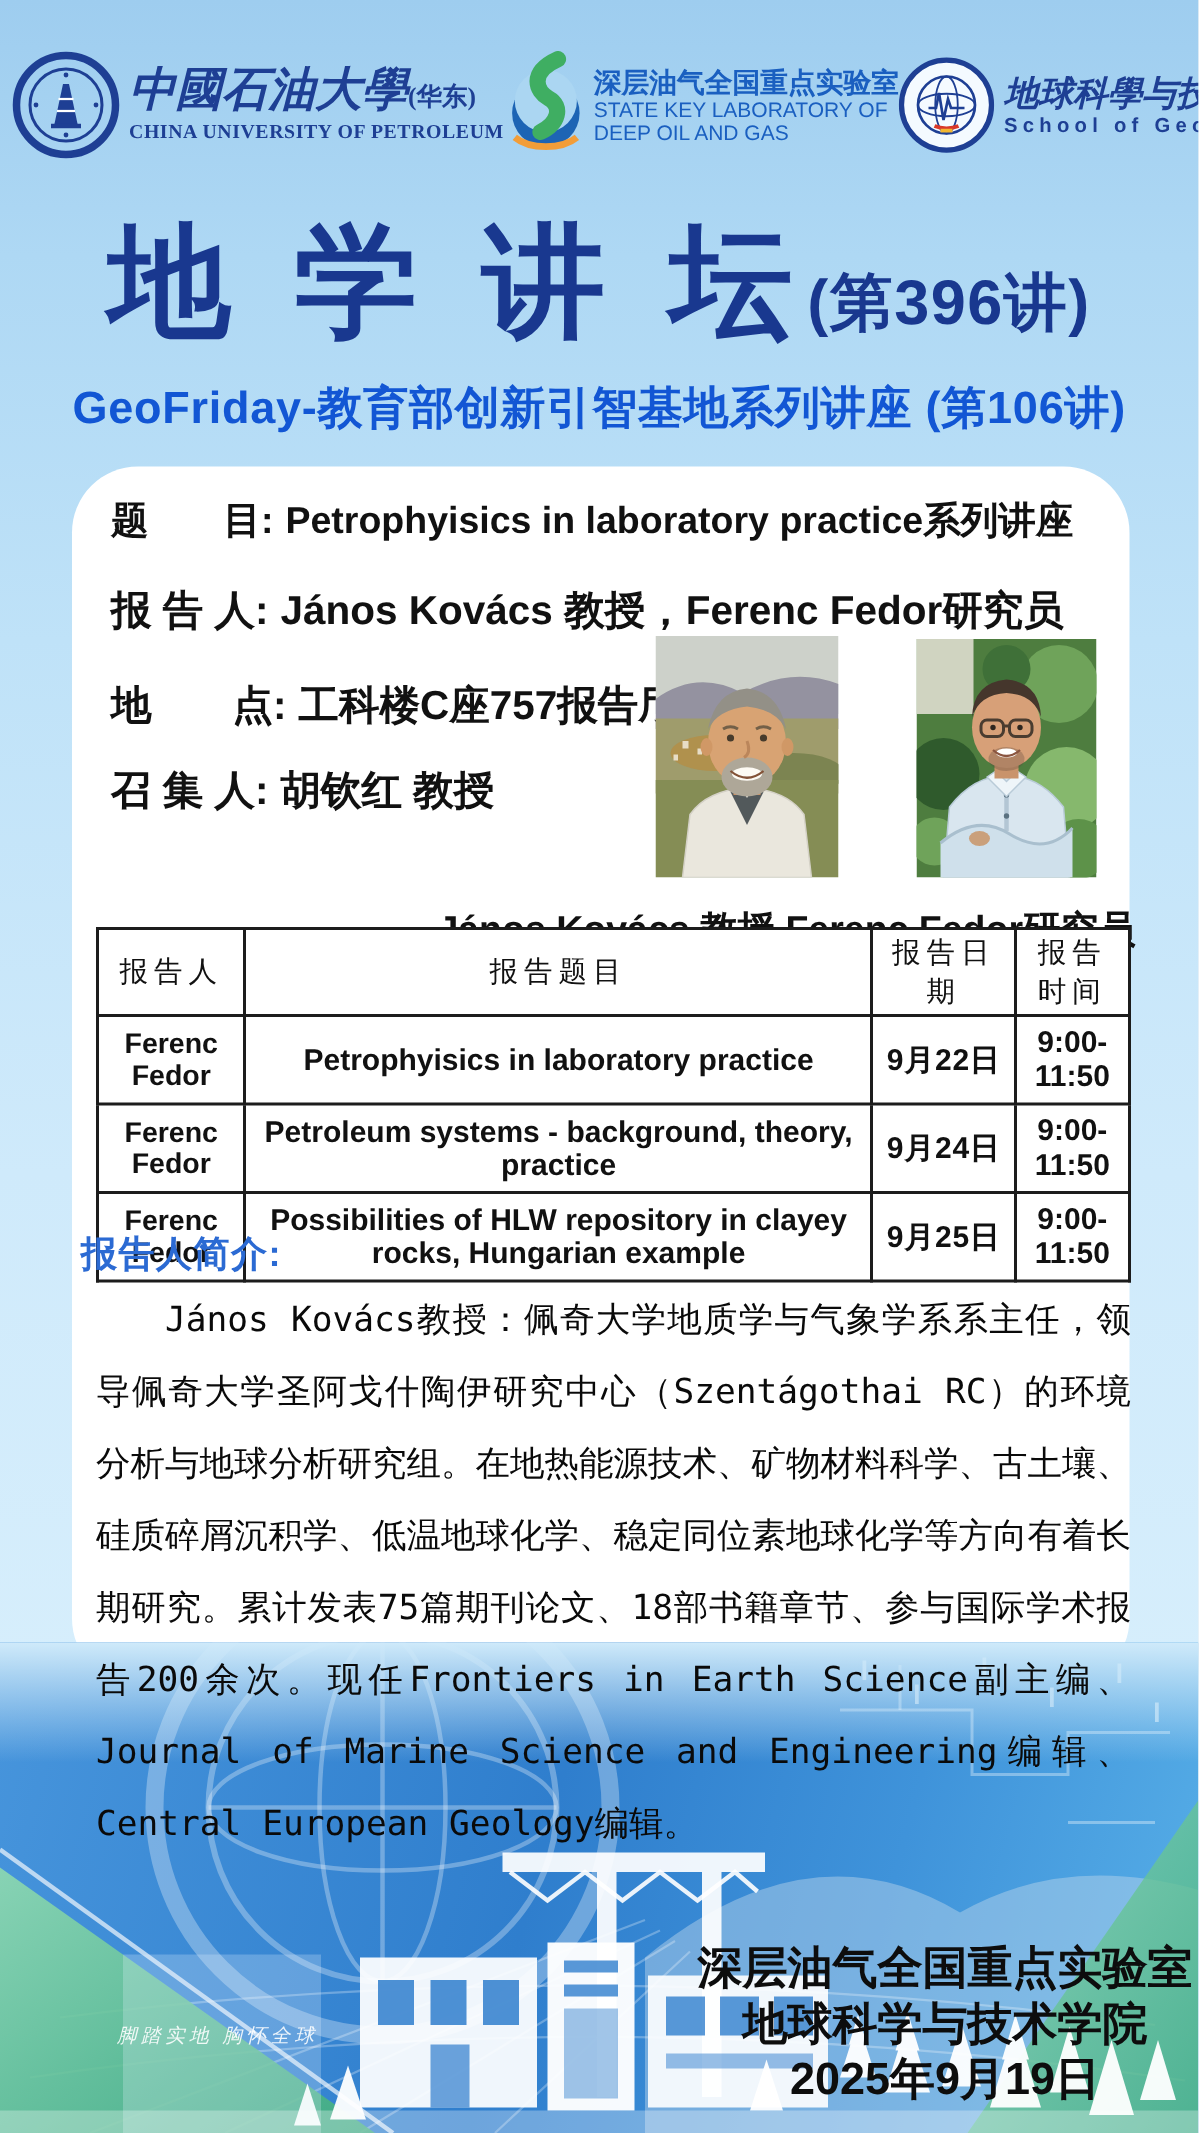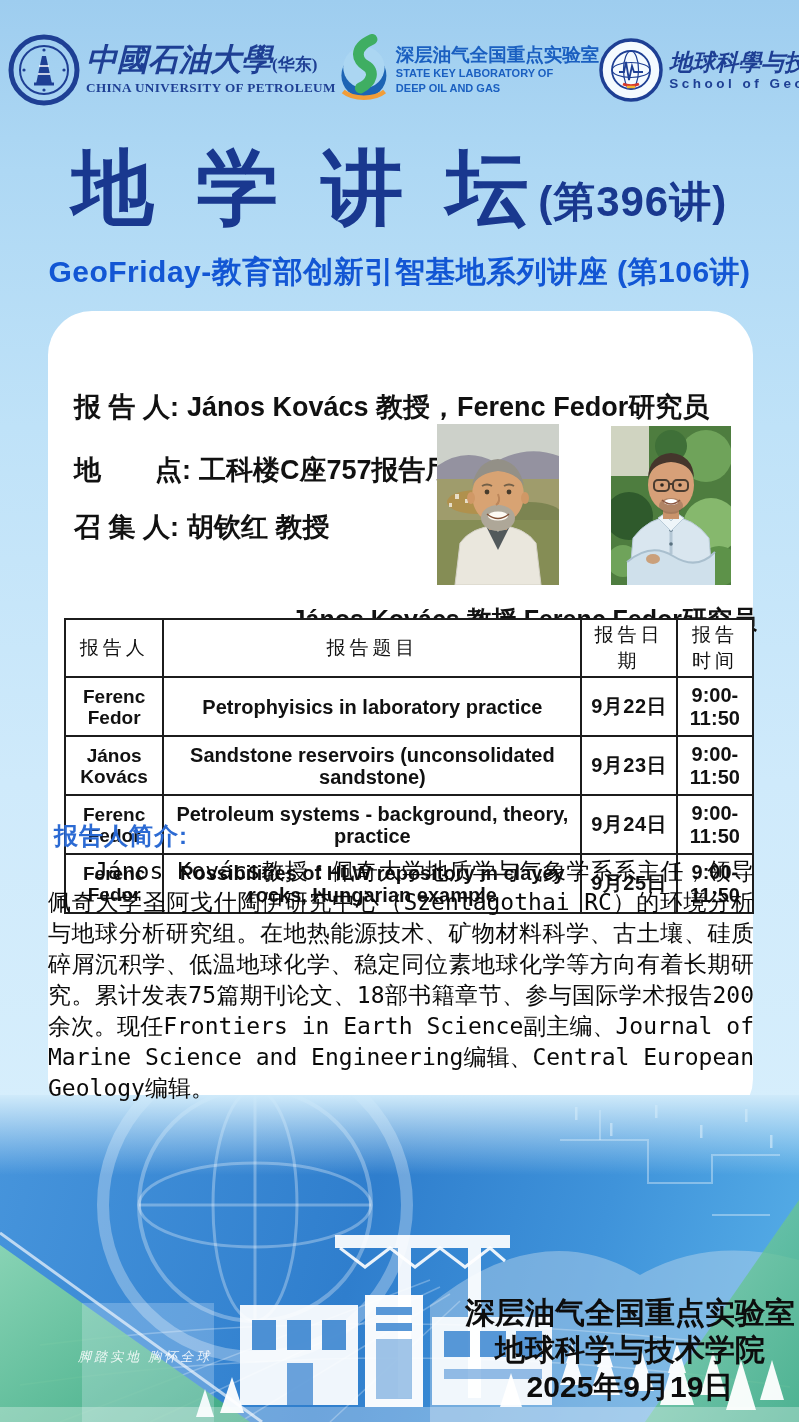--- a/index.html
+++ b/index.html
@@ -8,21 +8,21 @@
     font-family:"Liberation Sans", sans-serif;
     background:linear-gradient(180deg,#9ecdef 0%,#aed8f4 12%,#bfe2f8 30%,#cfeafb 55%,#d6eefc 78%,#cfeafa 100%);
   }
   
   .header{position:absolute;top:34px;left:0;right:0;display:flex;justify-content:space-between;align-items:center;padding:0 8px;z-index:3;}
   .logo-group{display:flex;align-items:center;gap:6px;}
   .logo1-cn{font-family:"Liberation Serif",serif;font-style:italic;font-weight:bold;font-size:31px;color:#1e3f94;white-space:nowrap;line-height:30px;}
   .logo1-suffix{font-size:17px;font-style:normal;font-weight:bold;}
   .logo1-en{font-family:"Liberation Serif",serif;font-size:13.2px;font-weight:bold;color:#1e3f94;letter-spacing:.4px;white-space:nowrap;}
   .logo2-cn{font-size:18.5px;font-weight:bold;color:#1a5fc0;white-space:nowrap;line-height:22px;}
-  .logo2-en{font-size:11px;font-weight:bold;color:#1a5fc0;line-height:15px;white-space:nowrap;}
+  .logo2-en{font-size:14px;font-weight:normal;color:#1a5fc0;line-height:15px;white-space:nowrap;}
   .logo3-cn{font-family:"Liberation Serif",serif;font-style:italic;font-weight:bold;font-size:23px;color:#1e3f94;white-space:nowrap;line-height:26px;}
   .logo3-en{font-size:13.5px;font-weight:bold;color:#1e3f94;letter-spacing:3.5px;white-space:nowrap;}
   
   .main-title{position:absolute;top:134px;left:0;right:0;text-align:center;z-index:3;color:#19388f;white-space:nowrap;}
   .main-title .big{font-size:82px;font-weight:bold;letter-spacing:10px;}
   .main-title .small{font-size:42px;font-weight:bold;letter-spacing:1px;}
   .subtitle{position:absolute;top:252px;left:0;right:0;text-align:center;z-index:3;
     font-size:30px;font-weight:bold;color:#1256d4;letter-spacing:.5px;}
   
   .white-card{position:absolute;left:48px;top:311px;width:705px;height:812px;background:#ffffff;border-radius:44px;z-index:1;}
@@ -46,21 +46,21 @@
   .sched td{height:53px;font-weight:bold;}
   .col-speaker{width:98px;} .col-topic{width:417px;} .col-date{width:95px;} .col-time{width:76px;}
   .td-speaker{font-size:19px;line-height:21px;}
   .td-topic{font-size:20px;line-height:22px;}
   .td-date{font-size:20px;letter-spacing:.5px;margin-left:24px;}
   .td-time{font-size:20px;line-height:23px;}
   
   .bio-heading{position:absolute;left:54px;top:820px;z-index:4;font-size:24px;font-weight:bold;color:#2b6ad3;letter-spacing:1px;}
   .bio{position:absolute;left:48px;top:856px;width:706px;z-index:4;}
   .bio p{margin:0 0 8px 0;font-family:"DejaVu Sans Mono","Liberation Mono",monospace;
-    font-size:23px;line-height:31px;color:#0a0a0a;text-align:justify;text-indent:2em;font-weight:500;}
+    font-size:23px;line-height:48px;color:#0a0a0a;text-align:justify;text-indent:2em;font-weight:500;padding-left:16px;}
   
   .bottom-art{position:absolute;left:0;top:1095px;width:799px;height:327px;z-index:2;
     background:linear-gradient(105deg,#4795dc 0%,#2f7ecd 45%,#3f93da 72%,#58b0e8 100%);}
   .bottom-art .fade{position:absolute;left:0;top:0;right:0;height:80px;
     background:linear-gradient(180deg,#cfeafa 0%,rgba(207,234,250,0) 100%);}
   .art-svg{position:absolute;inset:0;}
   
   .footer-block{position:absolute;left:452px;top:1294px;width:356px;text-align:center;z-index:4;
     font-size:30px;font-weight:bold;color:#0d0d0d;line-height:37px;white-space:nowrap;}
   .motto{position:absolute;left:78px;top:1348px;z-index:4;font-size:13px;font-style:italic;
@@ -207,20 +207,21 @@
         <div class="logo3-en">School of Geosciences</div>
       </div>
     </div>
   </div>
 
   <div class="main-title">
     <span class="big">地 学 讲 坛</span><span class="small">(第396讲)</span>
   </div>
   <div class="subtitle">GeoFriday-教育部创新引智基地系列讲座 (第106讲)</div>
 
+  <div class="info-line f1"><span class="lbl">题　　目:</span><span>Petrophyisics in laboratory practice系列讲座</span></div>
   <div class="info-line f2"><span class="lbl">报 告 人:</span><span>János Kovács 教授，Ferenc Fedor研究员</span></div>
   <div class="info-line f3"><span class="lbl">地　　点:</span><span>工科楼C座757报告厅</span></div>
   <div class="info-line f4"><span class="lbl">召 集 人:</span><span>胡钦红 教授</span></div>
 
   <div class="photo1">
     <svg width="122" height="161" viewBox="0 0 122 161">
       <rect width="122" height="52" fill="#ccd3d3"></rect>
       <path d="M0 42 Q28 22 58 38 Q90 20 122 32 L122 62 L0 62 Z" fill="#8e90a6"></path>
       <rect y="55" width="122" height="50" fill="#9a9a6e"></rect>
       <ellipse cx="40" cy="78" rx="30" ry="12" fill="#b5893f" opacity=".7"></ellipse>
@@ -293,26 +294,20 @@
       <th>报告日期</th>
       <th>报告时间</th>
     </tr>
     <tr>
       <td class="td-speaker">Ferenc Fedor</td>
       <td class="td-topic">Petrophyisics in laboratory practice</td>
       <td class="td-date">9月22日</td>
       <td class="td-time">9:00- 11:50</td>
     </tr>
     <tr>
-      <td class="td-speaker">János Kovács</td>
-      <td class="td-topic">Sandstone reservoirs (unconsolidated sandstone)</td>
-      <td class="td-date">9月23日</td>
-      <td class="td-time">9:00- 11:50</td>
-    </tr>
-    <tr>
       <td class="td-speaker">Ferenc Fedor</td>
       <td class="td-topic">Petroleum systems - background, theory, practice</td>
       <td class="td-date">9月24日</td>
       <td class="td-time">9:00- 11:50</td>
     </tr>
     <tr>
       <td class="td-speaker">Ferenc Fedor</td>
       <td class="td-topic">Possibilities of HLW repository in clayey rocks, Hungarian example</td>
       <td class="td-date">9月25日</td>
       <td class="td-time">9:00- 11:50</td>

